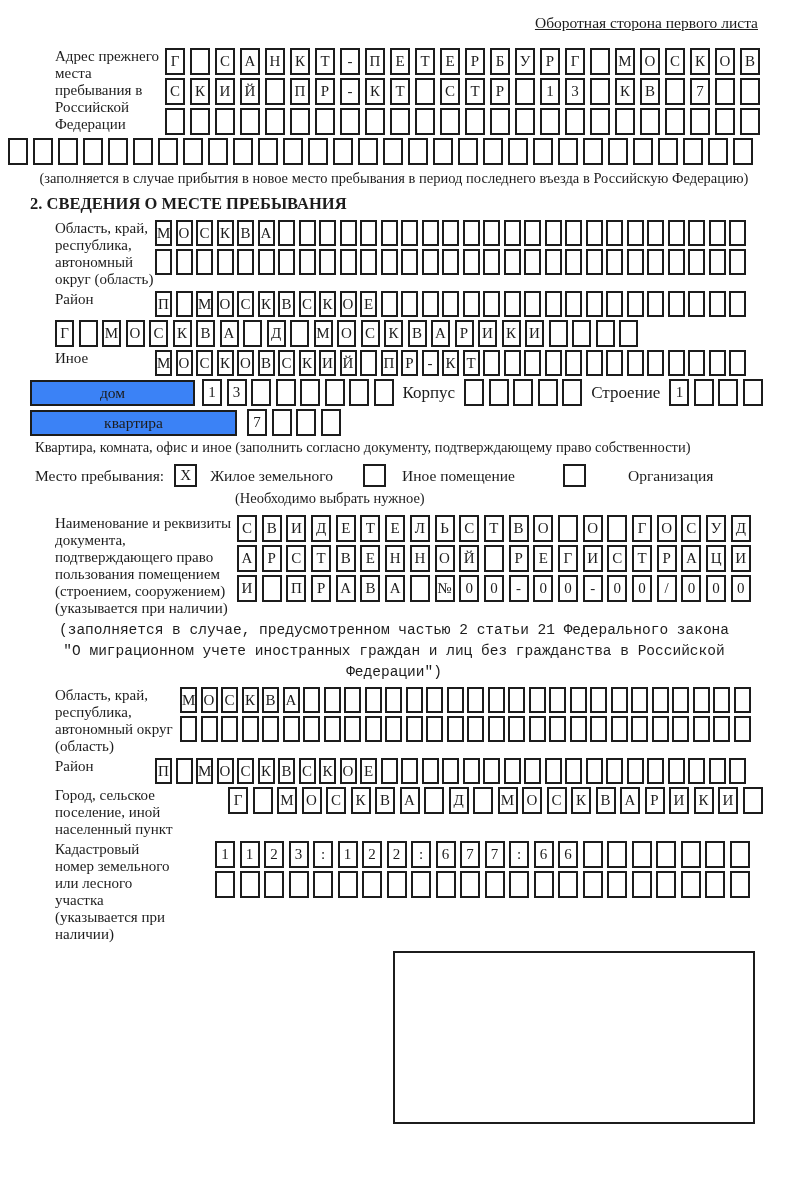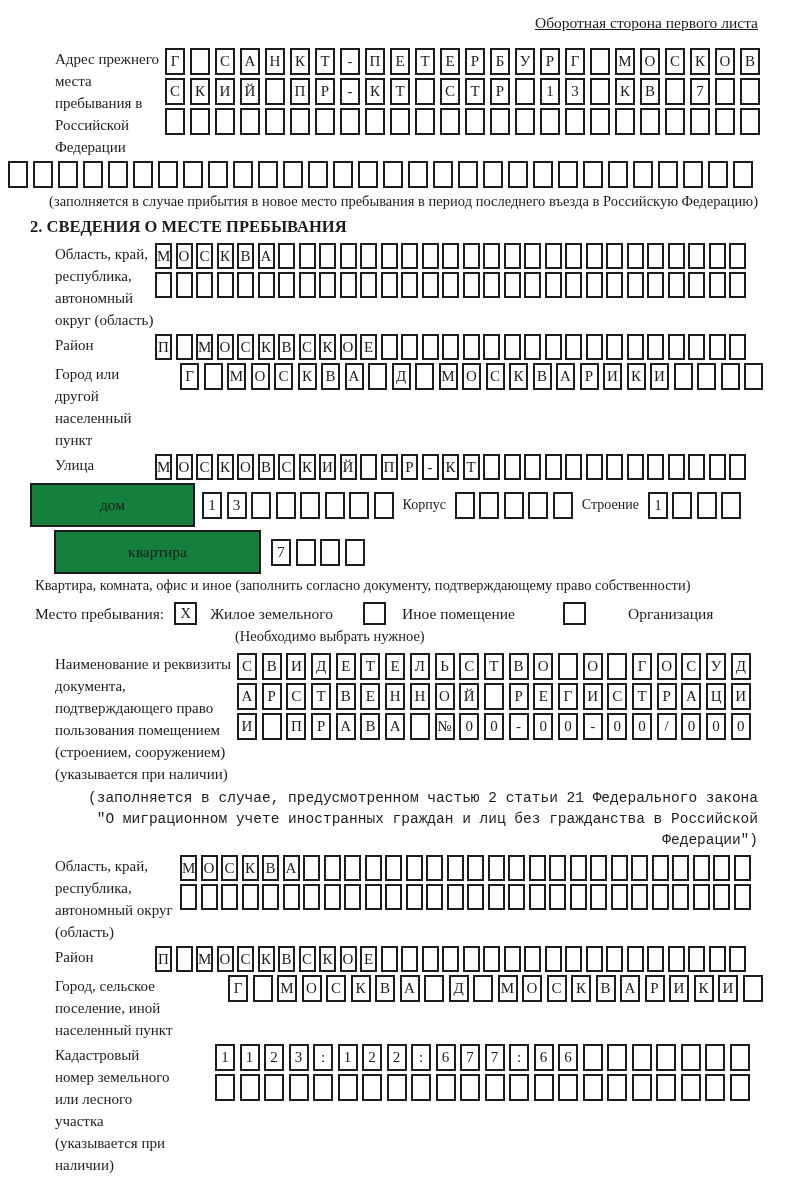--- a/index.html
+++ b/index.html
@@ -5,45 +5,45 @@
   html,body{margin:0;padding:0;background:#fff;}
   .page{
     width:800px;min-height:1180px;box-sizing:border-box;
     background:#fff;color:#1c1c1c;
     font-family:"Liberation Serif", serif;
     padding:14px 42px 20px 30px;overflow:visible;
   }
   .header-note{text-align:right;font-size:15.5px;margin-bottom:16px;text-decoration:underline;}
   .fgroup{display:flex;align-items:flex-start;margin-bottom:3px;}
   .rows{display:flex;flex-direction:column;gap:3px;}
-  .flabel{flex:none;font-size:15px;line-height:22px;padding-left:25px;box-sizing:border-box;}
+  .flabel{flex:none;font-size:15px;line-height:17px;padding-left:25px;box-sizing:border-box;}
   .w135{width:135px}.w125{width:125px}.w150{width:150px}.w205{width:207px}
   .cellrow{display:flex;align-items:flex-start;}
   .cell{
     flex:none;box-sizing:border-box;border:2px solid #1c1c1c;background:#fff;
     height:27px;text-align:center;font-size:15px;line-height:23px;font-weight:normal;
   }
   .g5{gap:5px}   .g5 .cell{width:20px}
   .g35{gap:3.5px}.g35 .cell{width:17px;height:26px}
   .g45{gap:4.5px}.g45 .cell{width:19px}
   .g46{gap:4.5px}.g46 .cell{width:20px}
   .g47{gap:4.7px}.g47 .cell{width:20px}
   .fullrow{margin-left:-22px;margin-top:1px;}
   .caption{font-size:14.5px;line-height:18px;}
-  .center{text-align:right;}.mt4{margin-top:4px}.mt6{margin-top:6px}.mb4{margin-bottom:4px}
+  .center{text-align:center;}.mt4{margin-top:4px}.mt6{margin-top:6px}.mb4{margin-bottom:4px}
   .sec-title{font-size:16.5px;font-weight:bold;margin:7px 0 6px 0;}
   .indent25{margin-left:25px}.indentm25{margin-left:-25px}.indent48{margin-left:48px}.indent35{margin-left:35px}
   .house-row{display:flex;align-items:center;margin:2px 0 3px 0;}
   .widebox{
-    flex:none;border:2px solid #1c1c1c;height:44px;box-sizing:border-box;
-    display:flex;align-items:center;justify-content:center;font-size:15.5px;background:#15803d;
+    flex:none;border:2px solid #1c1c1c;height:26px;box-sizing:border-box;
+    display:flex;align-items:center;justify-content:center;font-size:15.5px;background:#3b82f6;
   }
   .wb-dom{width:165px;margin-right:7px;}
-  .wb-kv{width:207px;margin-right:10px;margin-left:24px;}
-  .inline-label{flex:none;font-size:14px;margin:0 9px;}
+  .wb-kv{width:207px;margin-right:10px;}
+  .inline-label{flex:none;font-size:17px;margin:0 9px;}
   .small-caption{font-size:14.5px;padding-left:5px;margin:1px 0 6px 0;}
   .stay-row{display:flex;align-items:center;font-size:15.5px;padding-left:5px;margin-top:8px;}
   .cb{
     flex:none;width:23px;height:23px;border:2px solid #1c1c1c;box-sizing:border-box;
     display:flex;align-items:center;justify-content:center;font-size:15px;background:#fff;
   }
   .cb1{margin-left:10px;margin-right:13px;}
   .cb2{margin-left:30px;margin-right:16px;}
   .cb3{margin-left:48px;margin-right:42px;}
   .hint{font-size:14.5px;margin:3px 0 8px 205px;}
@@ -276,21 +276,20 @@
         <span class="cell"></span>
         <span class="cell"></span>
         <span class="cell"></span>
         <span class="cell"></span>
         <span class="cell"></span>
         <span class="cell"></span>
       </div>
   </div>
 
   <div class="fgroup">
-    <div class="flabel w125">Город или другой населенный пункт</div>
     <div class="cellrow g45 indent25">
         <span class="cell">Г</span>
         <span class="cell"></span>
         <span class="cell">М</span>
         <span class="cell">О</span>
         <span class="cell">С</span>
         <span class="cell">К</span>
         <span class="cell">В</span>
         <span class="cell">А</span>
         <span class="cell"></span>
@@ -307,21 +306,21 @@
         <span class="cell">К</span>
         <span class="cell">И</span>
         <span class="cell"></span>
         <span class="cell"></span>
         <span class="cell"></span>
         <span class="cell"></span>
       </div>
   </div>
 
   <div class="fgroup">
-    <div class="flabel w125">Улица</div>
+    <div class="flabel w125">Иное</div>
     <div class="cellrow g35">
         <span class="cell">М</span>
         <span class="cell">О</span>
         <span class="cell">С</span>
         <span class="cell">К</span>
         <span class="cell">О</span>
         <span class="cell">В</span>
         <span class="cell">С</span>
         <span class="cell">К</span>
         <span class="cell">И</span>

